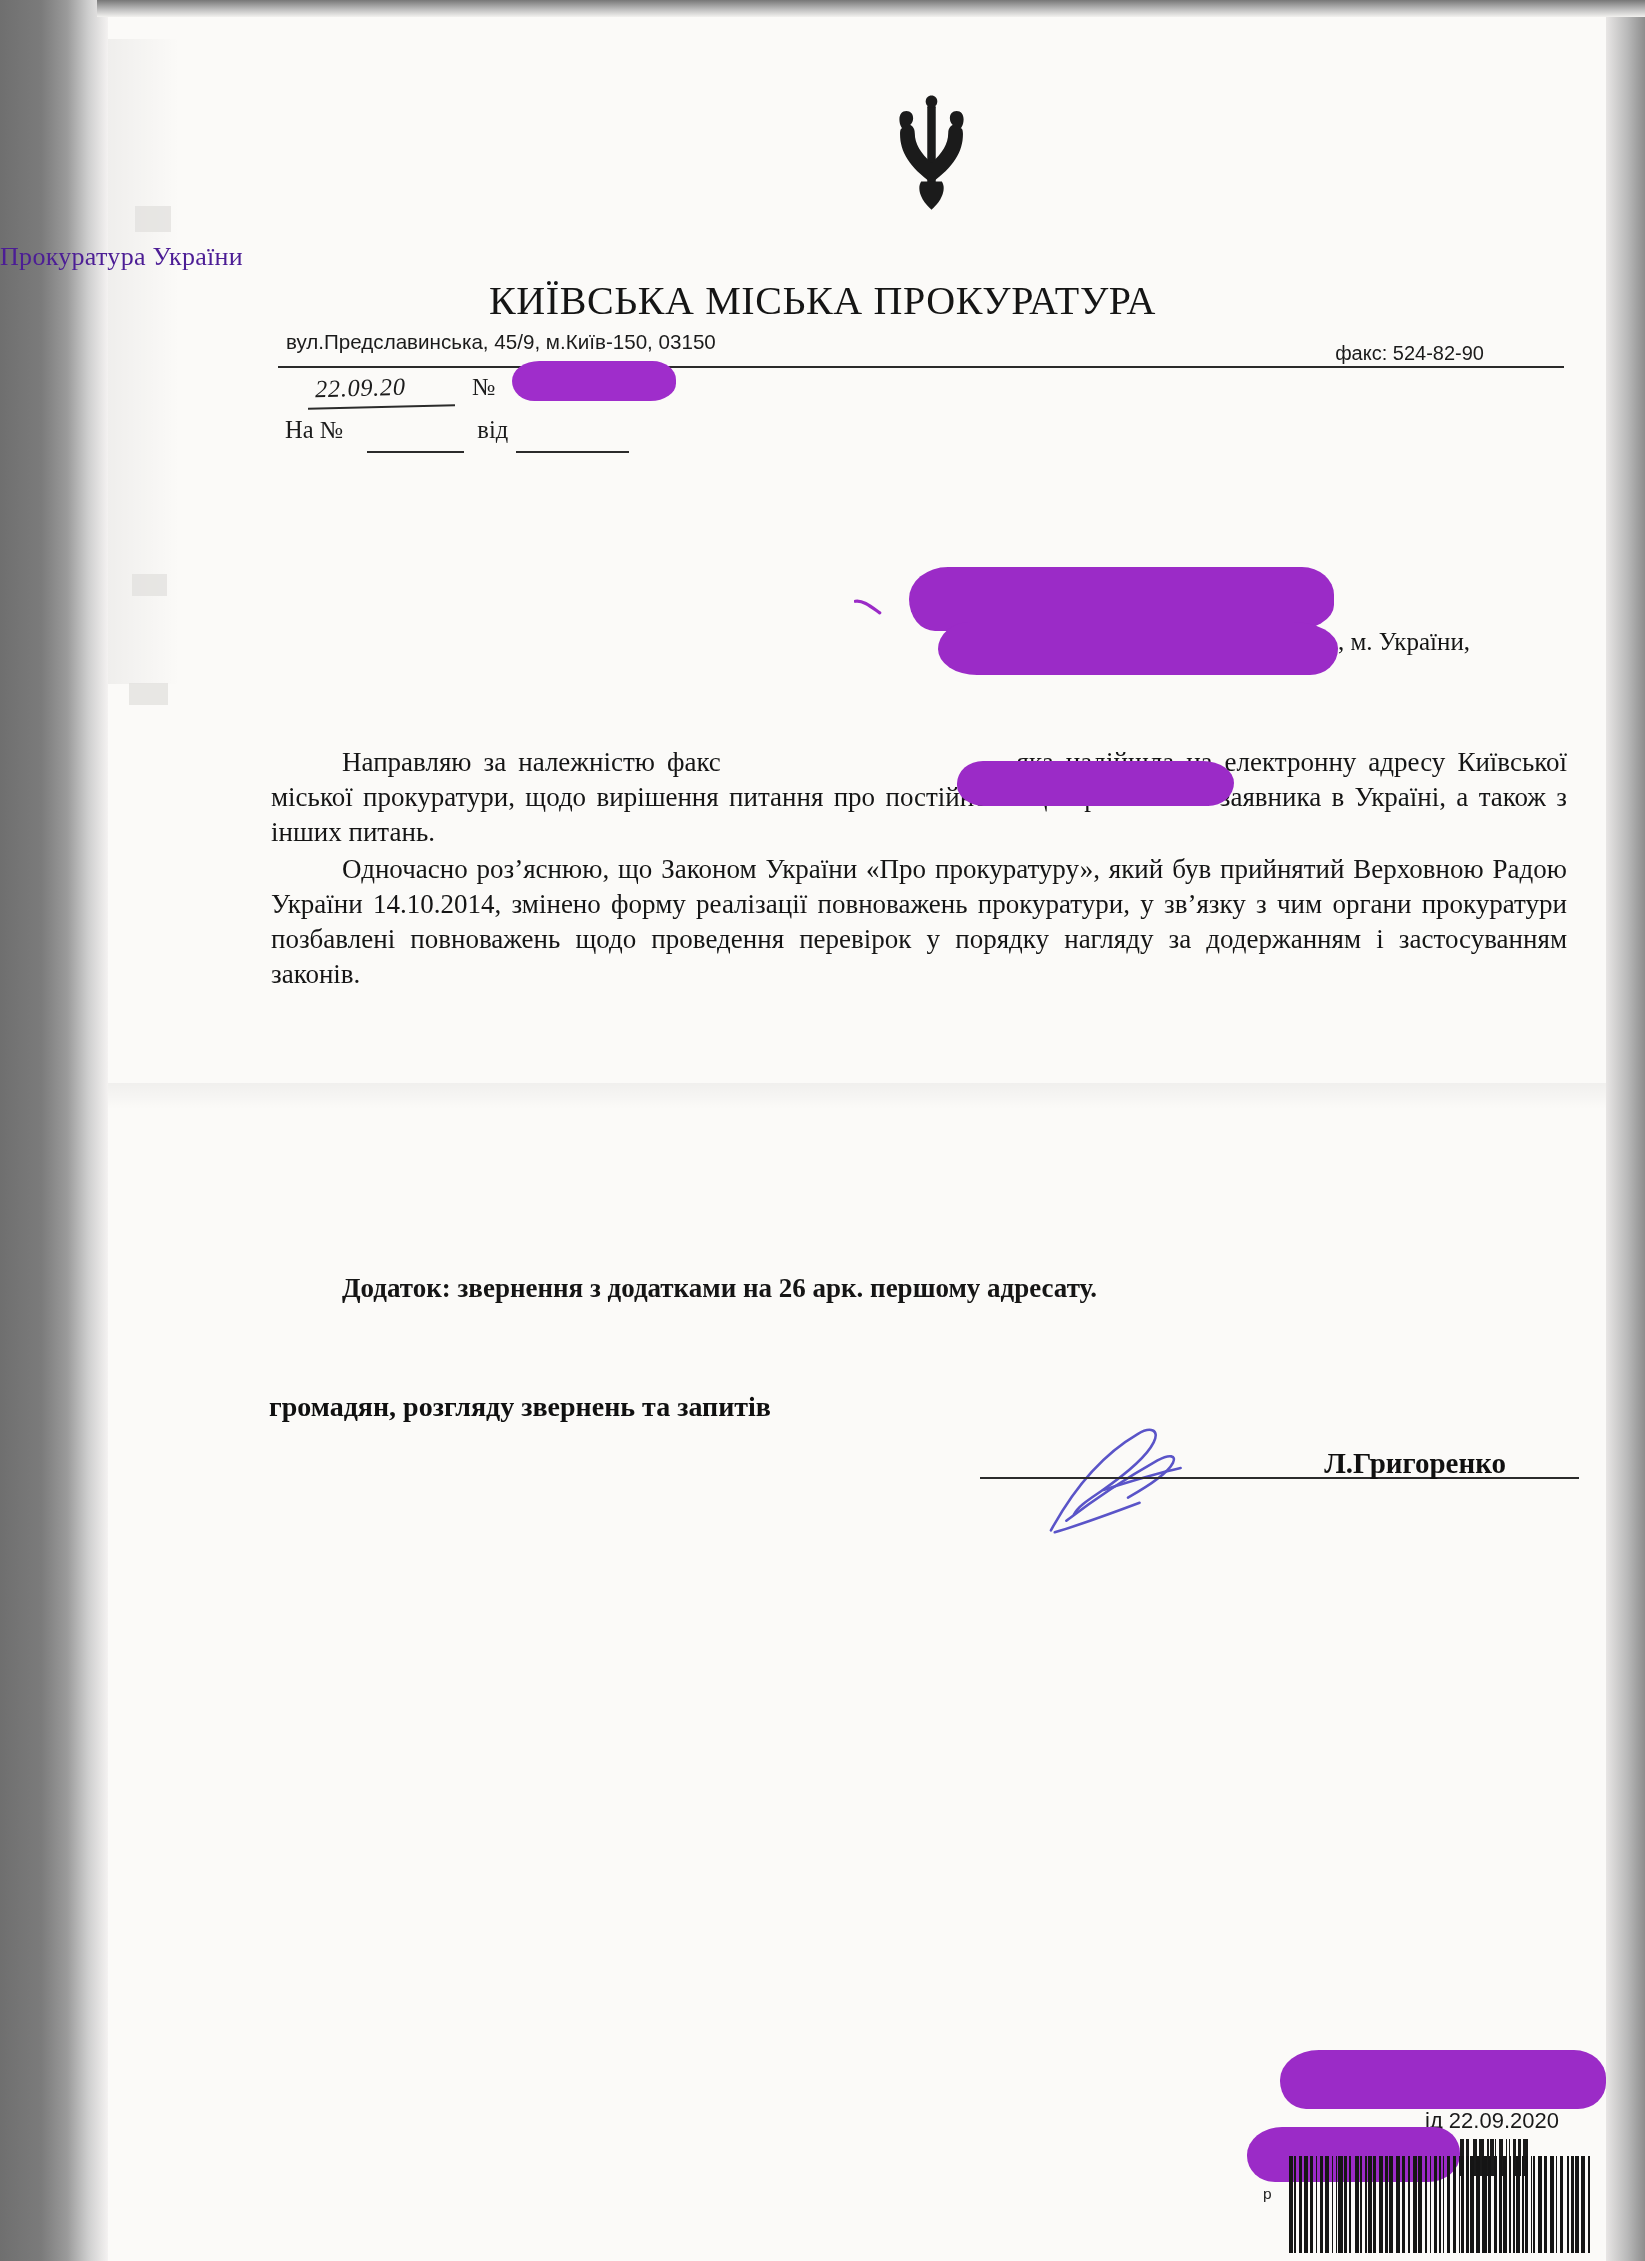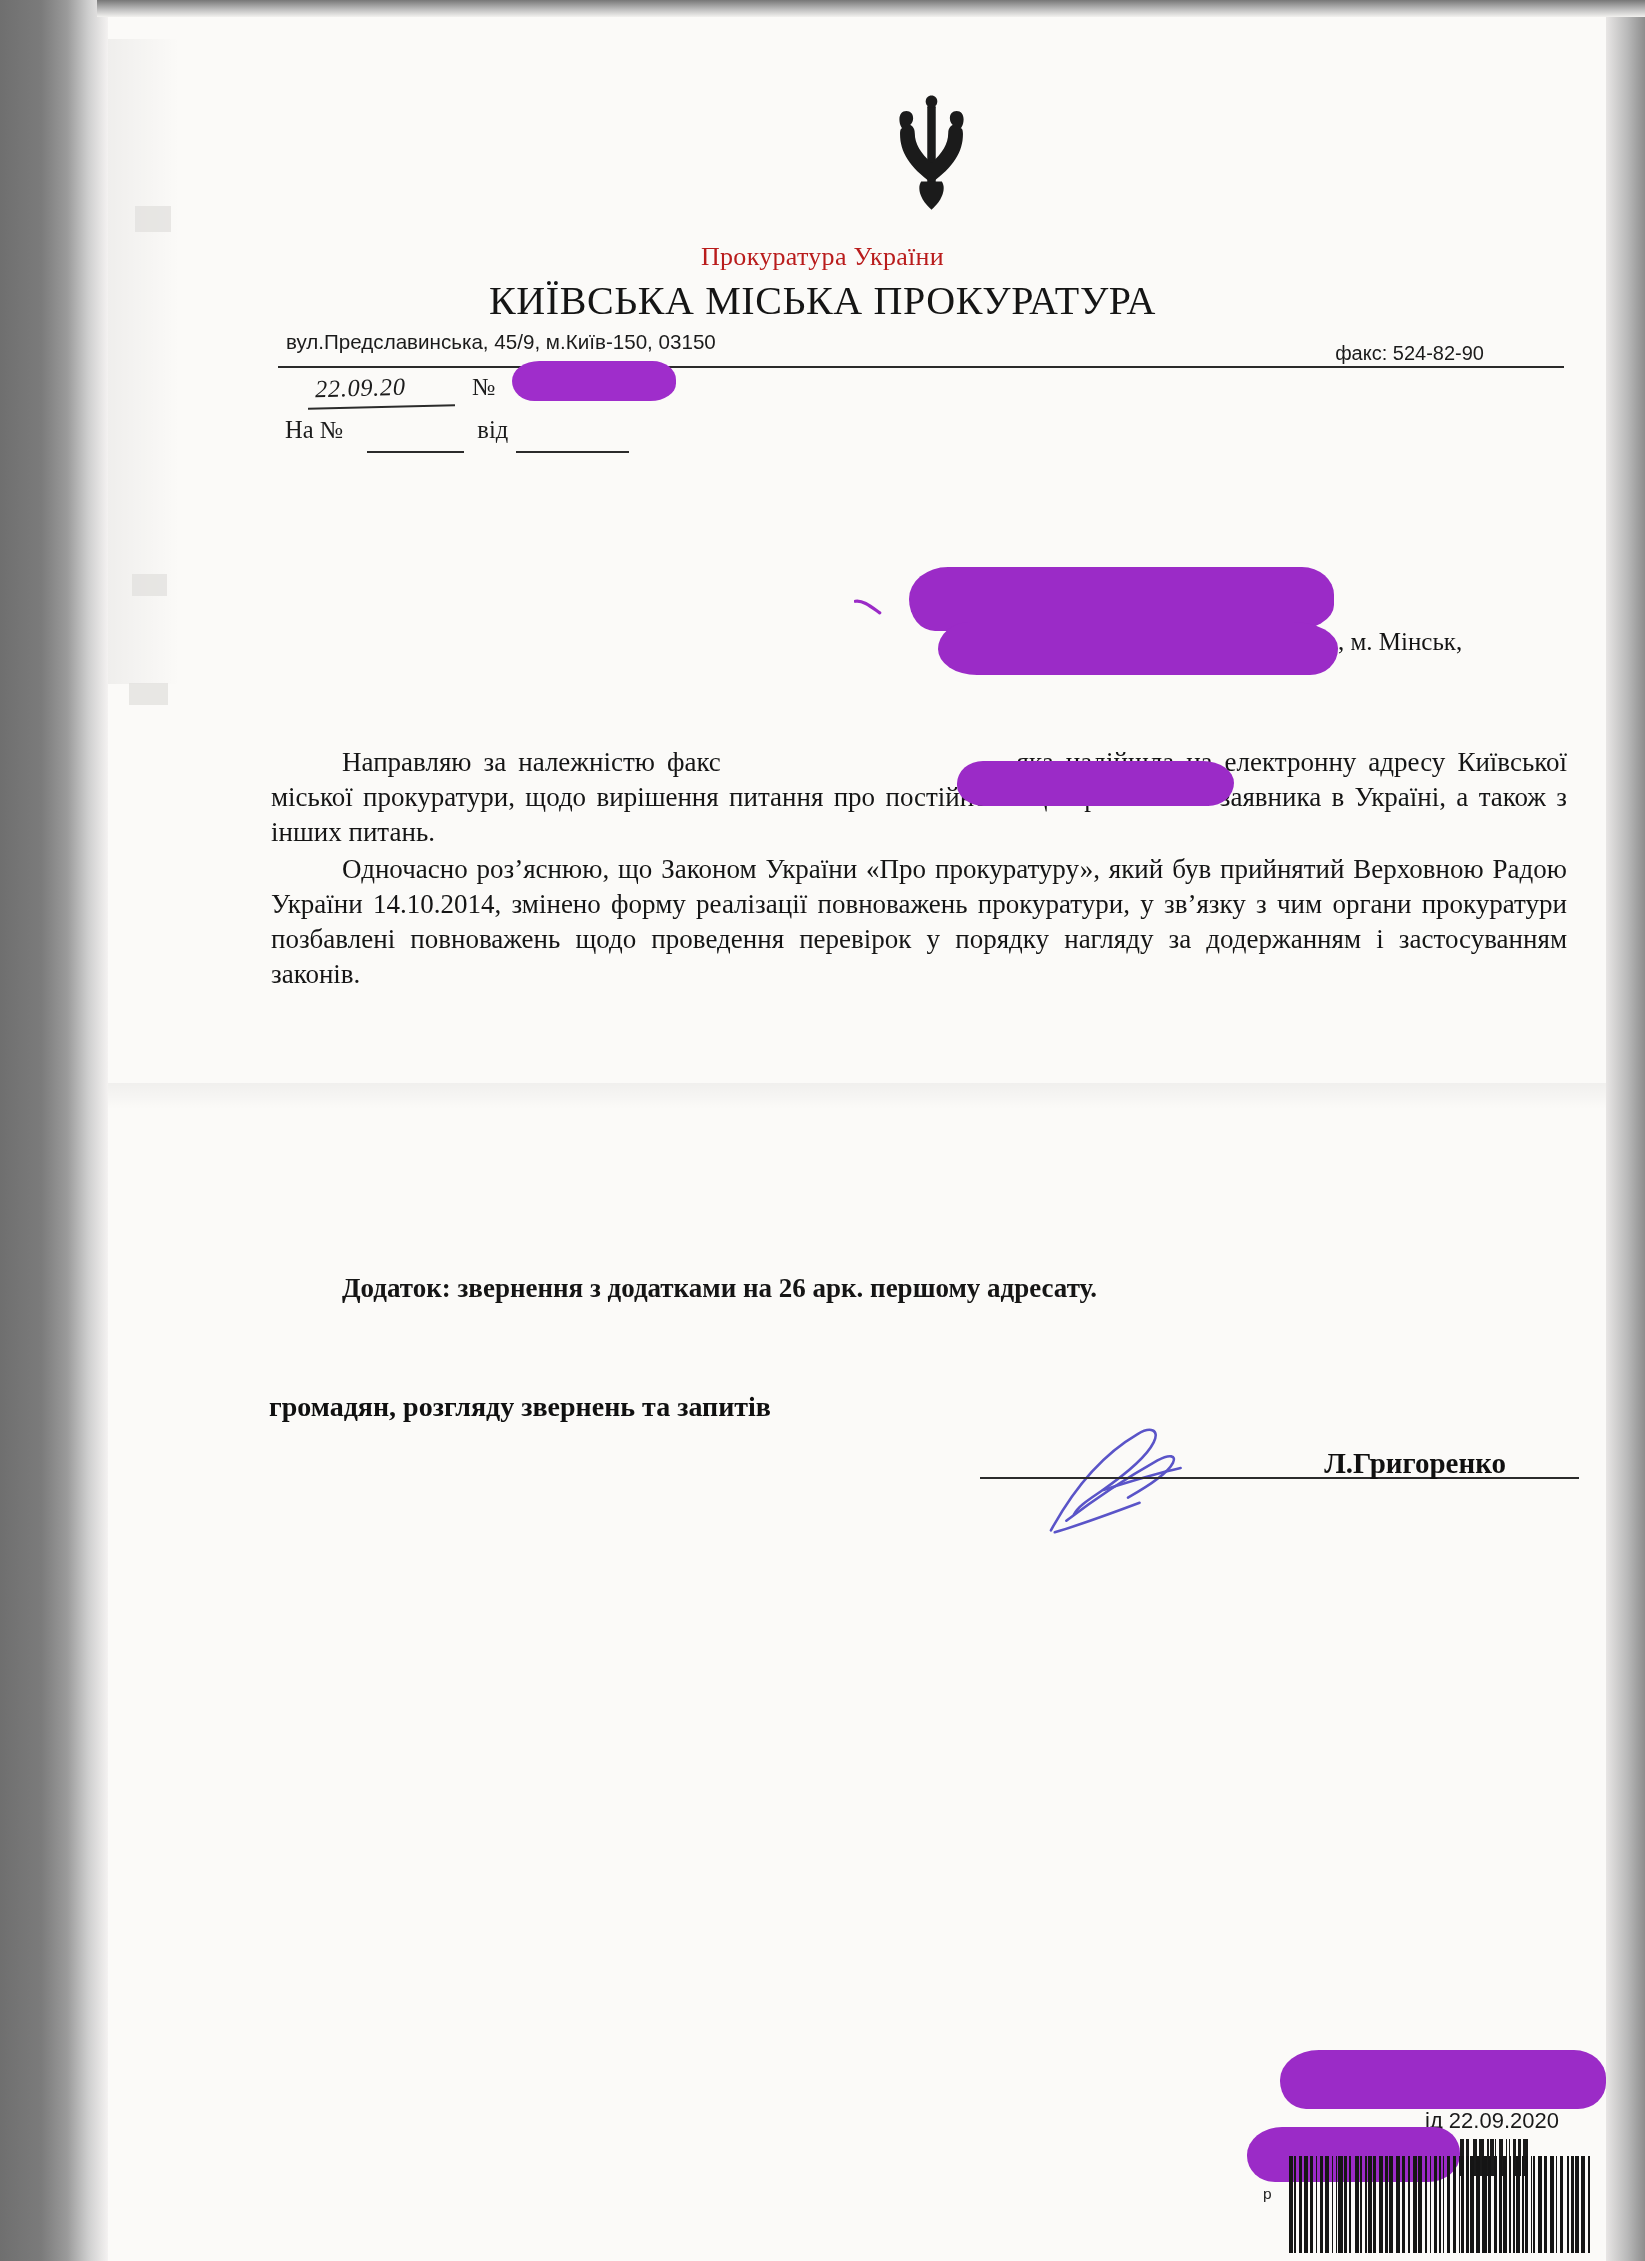--- a/index.html
+++ b/index.html
@@ -66,23 +66,23 @@
     left: 891px; top: 93px;
     width: 81px; height: 122px;
     text-align: center;
   }
   .emblem svg { display:block; }
 
   .org-small {
     position: absolute;
     left: 0; top: 242px;
     width: 1645px;
-    text-align: center;
+    text-align: left;
     font-size: 26px;
-    color: #b91c1c;
+    color: #4c1d95;
     letter-spacing: 0.3px;
   }
   .org-big {
     position: absolute;
     left: 0; top: 277px;
     width: 1645px;
     text-align: center;
     font-size: 40px;
     color: #151515;
     letter-spacing: 0.6px;
@@ -361,21 +361,21 @@
   <div class="ul2"></div>
 
   <div class="addressee">
   </div>
 
   <svg class="redact-stroke" viewBox="0 0 70 40">
     <path d="M2 8 C14 6 26 16 40 26" stroke="#9b2bc7" stroke-width="5" fill="none" stroke-linecap="round"></path>
   </svg>
   <div class="redact r2"></div>
   <div class="redact r3"></div>
-  <div class="city-tail">, м. Мінськ,</div>
+  <div class="city-tail">, м. України,</div>
 
   <div class="body-text">
     <p><span>Направляю за належністю факс</span><span class="p1-gap"></span><span>, яка надійшла на електронну адресу Київської міської прокуратури, щодо вирішення питання про постійне місце проживання  заявника в Україні, а також з інших питань.</span></p>
     <p>Одночасно роз’яснюю, що Законом України «Про прокуратуру», який був прийнятий Верховною Радою України 14.10.2014, змінено форму реалізації повноважень прокуратури, у зв’язку з чим органи прокуратури позбавлені повноважень щодо проведення перевірок у порядку нагляду за додержанням і застосуванням законів.</p>
   </div>
   <div class="redact r4"></div>
 
   <div class="attachment"><span class="ind"></span><span>Додаток: звернення з додатками на 26 арк. першому адресату.</span></div>
 
   <div class="sign-title">

